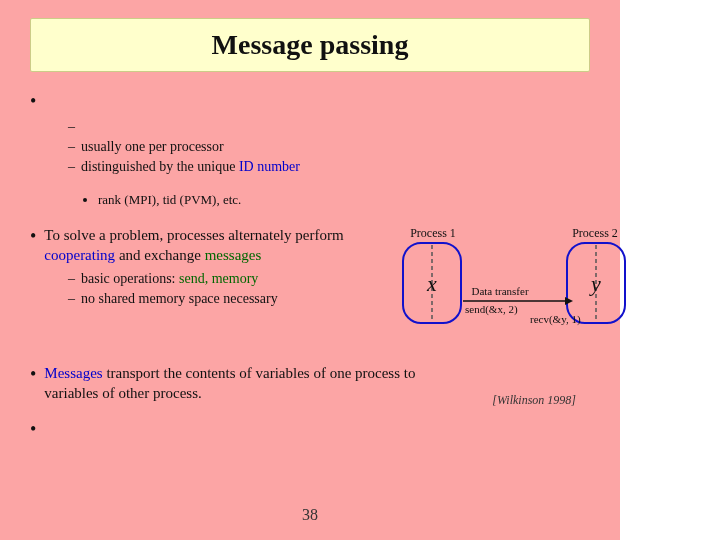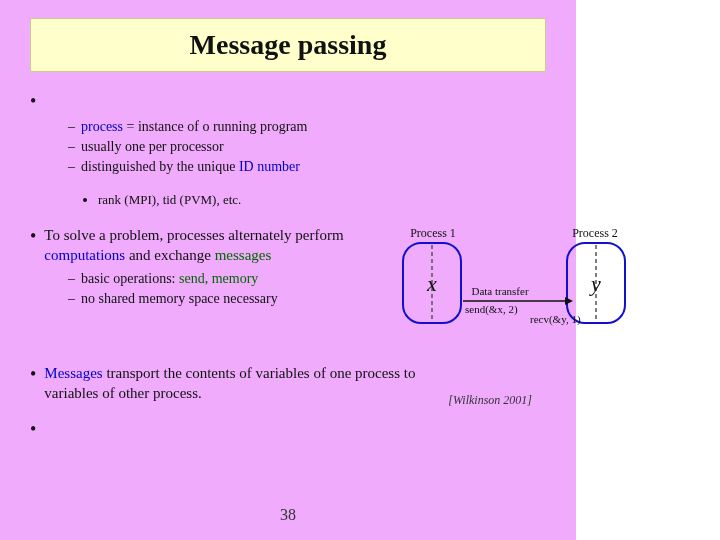--- a/index.html
+++ b/index.html
@@ -8,23 +8,23 @@
       height: 540px;
       background: #ffffff;
       font-family: 'Times New Roman', Times, serif;
       font-size: 15px;
       color: #111;
       overflow: hidden;
       position: relative;
     }
 
     .slide {
-      width: 576px;
+      width: 620px;
       height: 540px;
-      background: #f0abfc;
+      background: #fca5a5;
       padding: 18px 30px 16px 30px;
       display: flex;
       flex-direction: column;
     }
 
     .title-box {
       background: #ffffcc;
       border: 1px solid #cccc88;
       text-align: center;
       padding: 10px 20px;
@@ -117,21 +117,20 @@
 
   <div class="content">
 
     <div class="bullet-section">
       <div class="bullet-main">
         <span class="bullet-dot">•</span>
       </div>
       <div class="sub-list">
         <div class="sub-item">
           <span class="sub-dash">–</span>
-          <span><span class="blue">process</span> = instance of o running program</span>
         </div>
         <div class="sub-item">
           <span class="sub-dash">–</span>
           <span>usually one per processor</span>
         </div>
         <div class="sub-item">
           <span class="sub-dash">–</span>
           <span>distinguished by the unique <span class="blue">ID number</span></span>
         </div>
         <div class="sub-sub-list">
@@ -139,21 +138,21 @@
         </div>
       </div>
     </div>
 
     <div style="display:flex; align-items:flex-start; gap:10px;">
 
       <div style="flex:0 0 355px;">
         <div class="bullet-main">
           <span class="bullet-dot">•</span>
           <span class="bullet-text">
-            To solve a problem, processes alternately perform <span class="blue">computations</span> and exchange <span class="green">messages</span>
+            To solve a problem, processes alternately perform <span class="blue">cooperating</span> and exchange <span class="green">messages</span>
           </span>
         </div>
         <div class="sub-list">
           <div class="sub-item">
             <span class="sub-dash">–</span>
             <span>basic operations: <span class="green">send, memory</span></span>
           </div>
           <div class="sub-item">
             <span class="sub-dash">–</span>
             <span>no shared memory space necessary</span>
@@ -195,21 +194,21 @@
     <div style="display:flex; align-items:flex-start;">
       <div style="flex:0 0 390px;">
         <div class="bullet-main">
           <span class="bullet-dot">•</span>
           <span class="bullet-text">
             <span class="blue">Messages</span> transport the contents of variables of one process to variables of other process.
           </span>
         </div>
       </div>
       <div style="flex:1; display:flex; justify-content:flex-end; align-items:flex-end; padding-right:14px; padding-top:30px;">
-        <span class="citation">[Wilkinson 2001]</span>
+        <span class="citation">[Wilkinson 1998]</span>
       </div>
     </div>
 
     <div class="bullet-main">
       <span class="bullet-dot">•</span>
     </div>
 
   </div>
 
   <div class="page-number">38</div>

